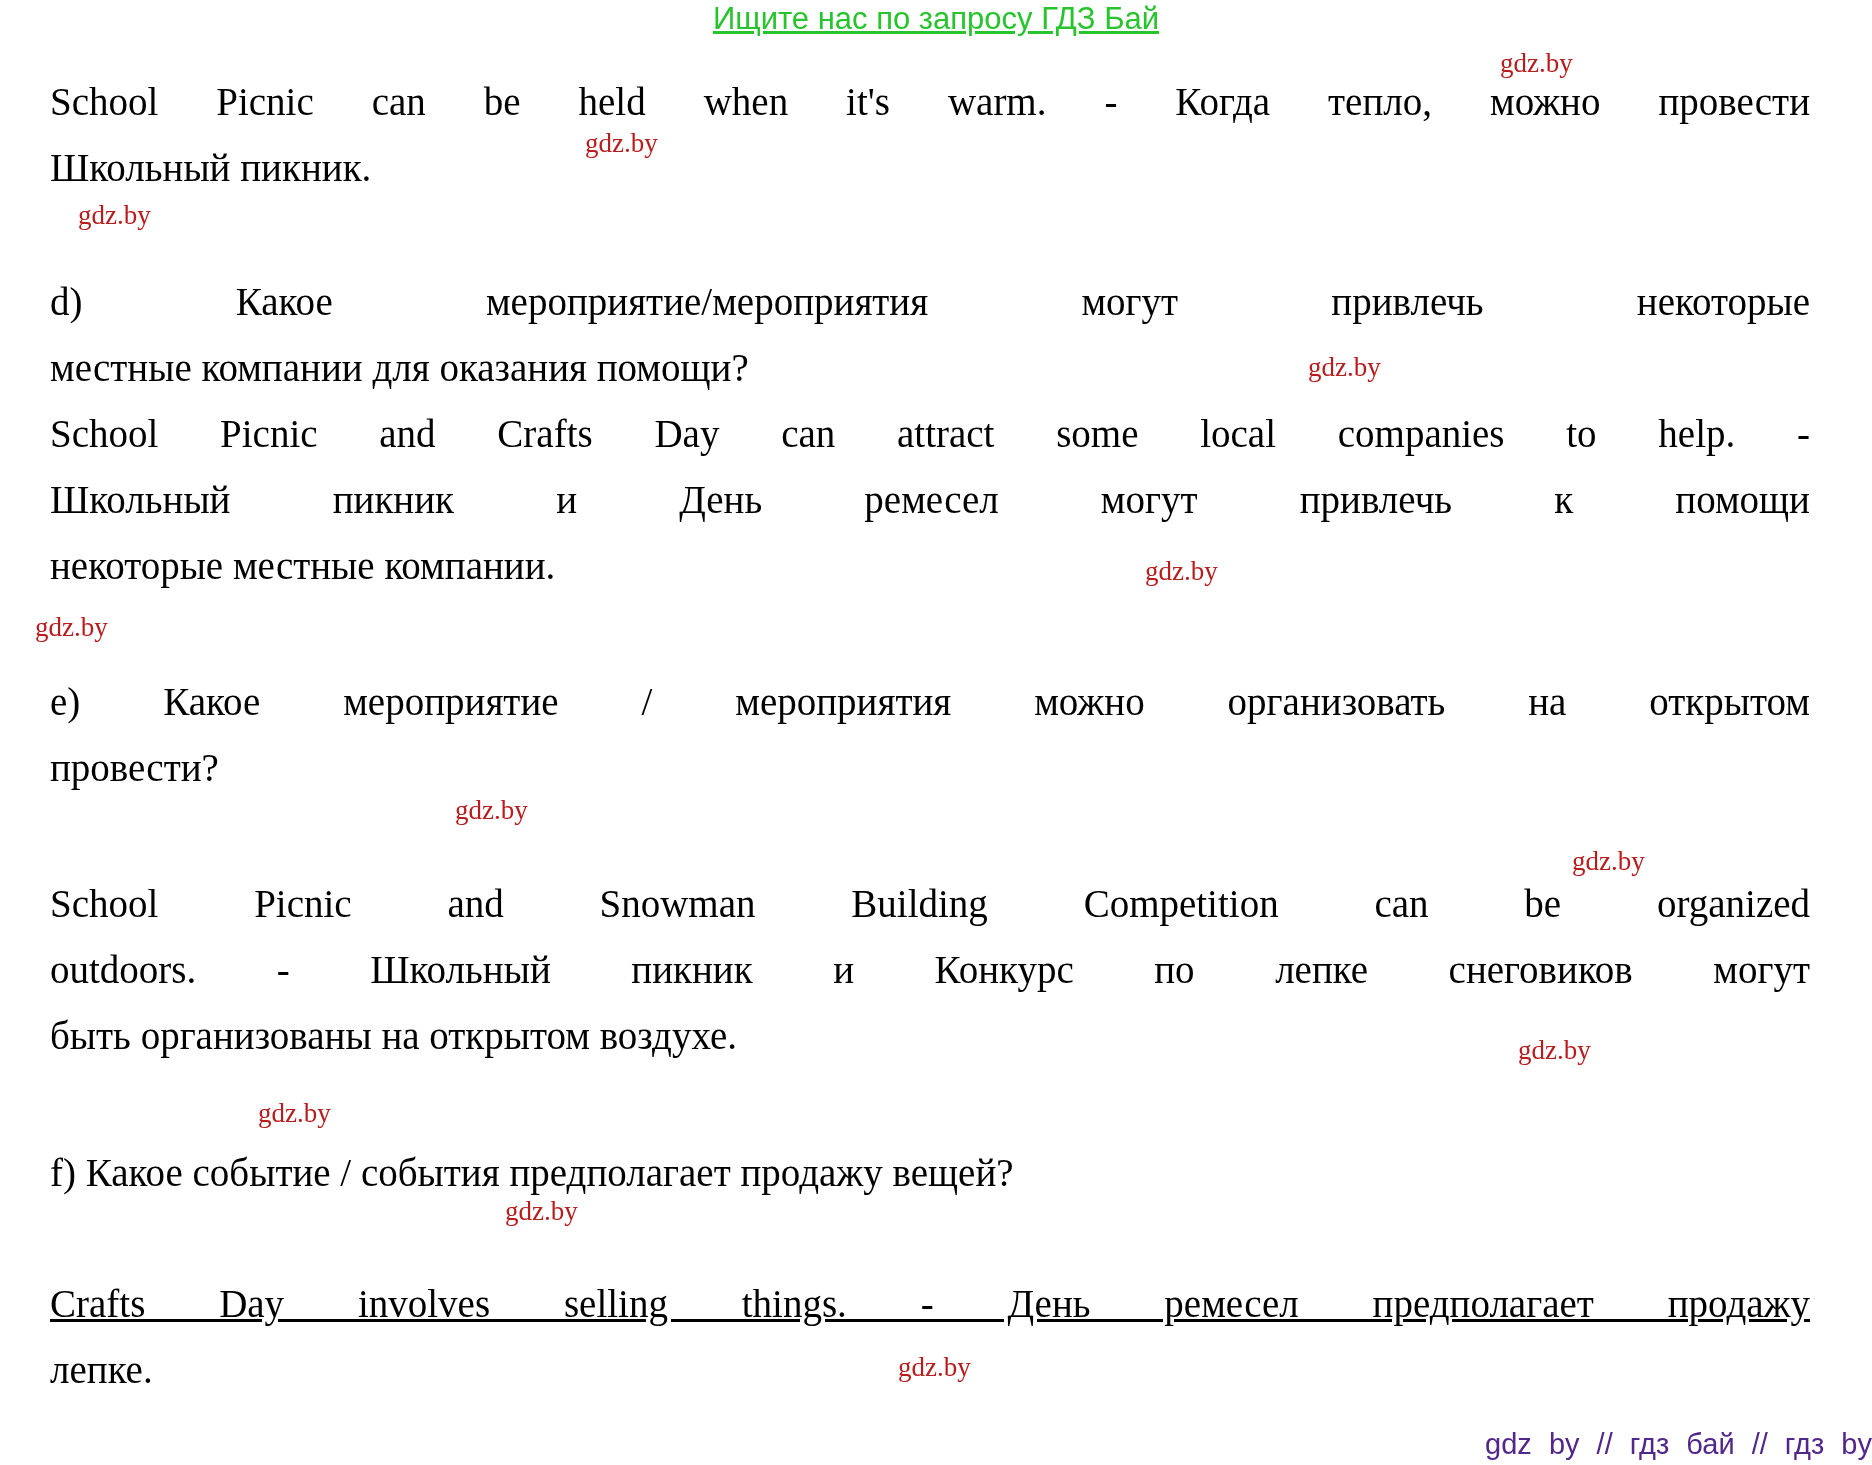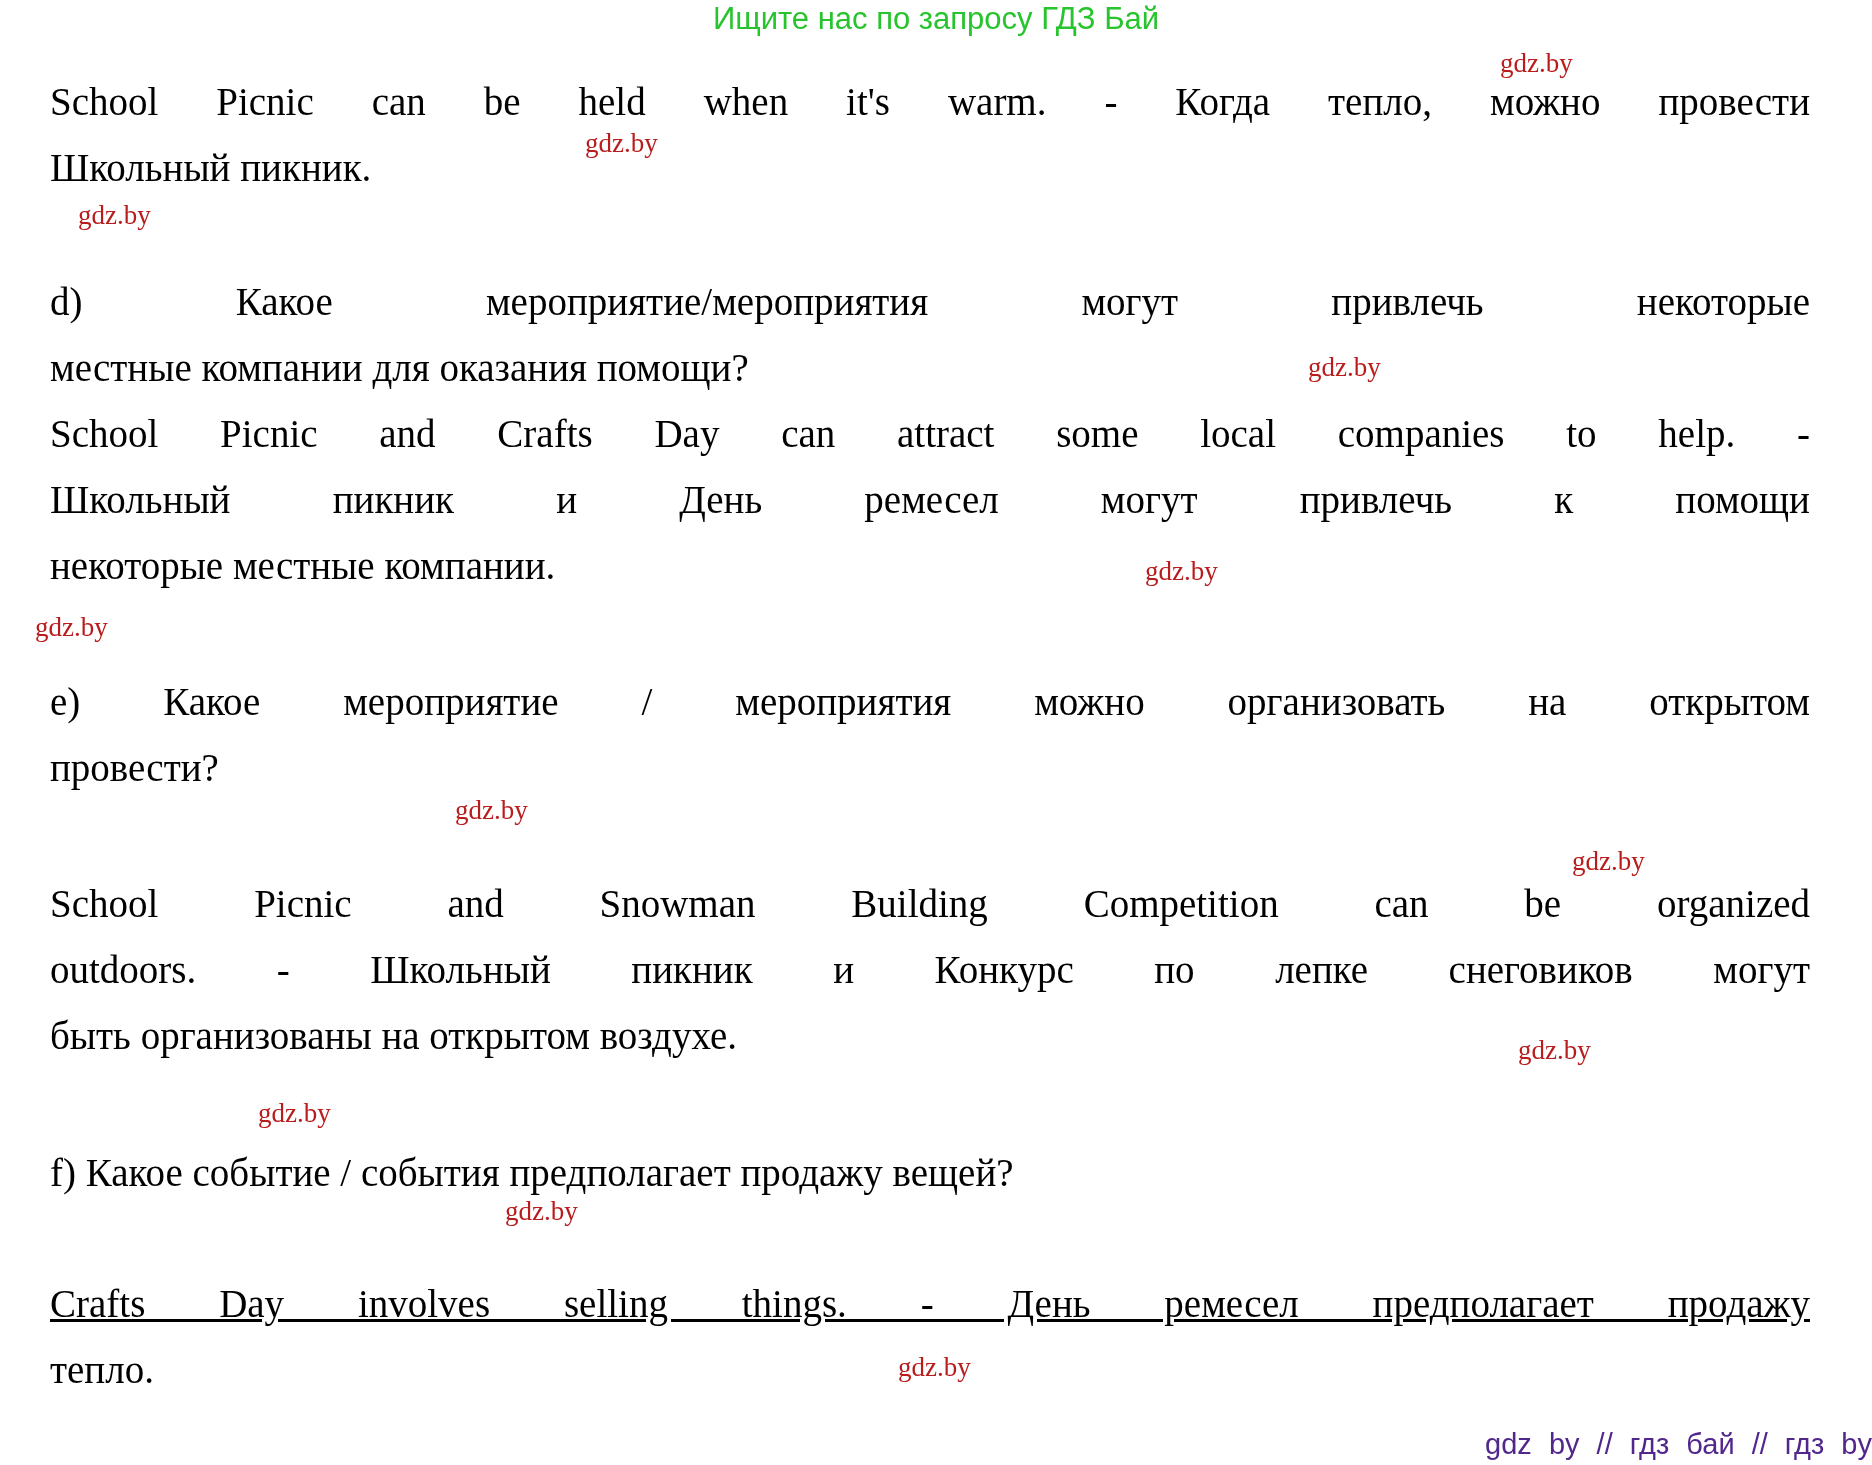--- a/index.html
+++ b/index.html
@@ -14,20 +14,21 @@
   .banner {
     position: absolute;
     top: 1px;
     left: 0;
     width: 100%;
     text-align: center;
     font-family: "Liberation Sans", sans-serif;
     font-size: 31px;
     font-weight: 500;
     color: #27c42d;
+    text-decoration: underline;
   }
   .line {
     position: absolute;
     left: 50px;
     width: 1760px;
     font-size: 39px;
     line-height: 60px;
     color: #000000;
     letter-spacing: 0px;
   }
@@ -86,17 +87,17 @@
   <div class="line just" style="top:672px;">e) Какое мероприятие / мероприятия можно организовать на открытом</div>
   <div class="line" style="top:738px;">провести?</div>
 
   <div class="line just" style="top:874px;">School Picnic and Snowman Building Competition can be organized</div>
   <div class="line just" style="top:940px;">outdoors. - Школьный пикник и Конкурс по лепке снеговиков могут</div>
   <div class="line" style="top:1006px;">быть организованы на открытом воздухе.</div>
 
   <div class="line" style="top:1143px;">f) Какое событие / события предполагает продажу вещей?</div>
 
   <div class="line just" style="top:1274px;text-decoration:underline;">Crafts Day involves selling things. - День ремесел предполагает продажу</div>
-  <div class="line" style="top:1340px;">тепло.</div>
+  <div class="line" style="top:1340px;">лепке.</div>
 
   <div class="footer">gdz by // гдз бай // гдз by</div>
 
 </div>
 
 </body></html>

